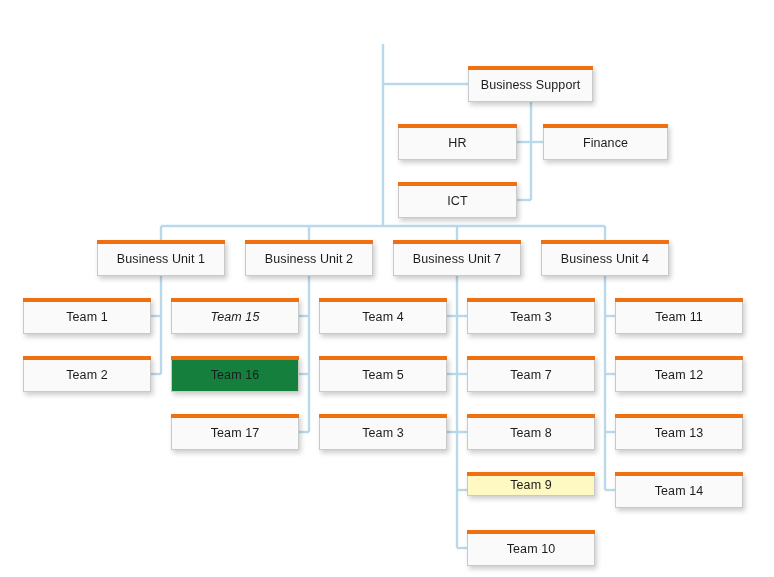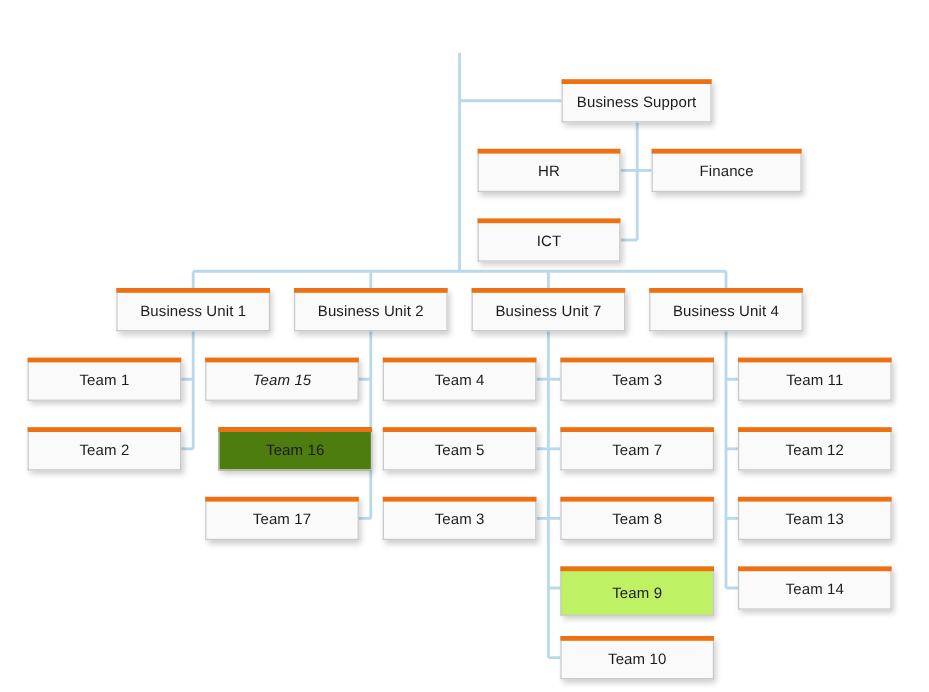--- a/index.html
+++ b/index.html
@@ -143,21 +143,21 @@
   </div>
   <div class="node" style="left: 23px; top: 356px; width: 128px; height: 36px; background: rgb(250, 250, 250); border-color: rgb(201, 201, 201);">
     <span class="accent" style="background: rgb(239, 112, 16);"></span>
     <span class="node-label">Team 2</span>
   </div>
 
   <div class="node" style="left: 171px; top: 298px; width: 128px; height: 36px; background: rgb(250, 250, 250); border-color: rgb(201, 201, 201); font-style: italic;">
     <span class="accent" style="background: rgb(239, 112, 16);"></span>
     <span class="node-label">Team 15</span>
   </div>
-  <div class="node" style="left: 182px; top: 356px; width: 128px; height: 36px; background: #4d7c0f; border-color: rgb(201, 201, 201);">
+  <div class="node" style="left: 171px; top: 356px; width: 128px; height: 36px; background: #15803d; border-color: rgb(201, 201, 201);">
     <span class="accent" style="background: rgb(239, 112, 16);"></span>
     <span class="node-label">Team 16</span>
   </div>
   <div class="node" style="left: 171px; top: 414px; width: 128px; height: 36px; background: rgb(250, 250, 250); border-color: rgb(201, 201, 201);">
     <span class="accent" style="background: rgb(239, 112, 16);"></span>
     <span class="node-label">Team 17</span>
   </div>
 
   <div class="node" style="left: 319px; top: 298px; width: 128px; height: 36px; background: rgb(250, 250, 250); border-color: rgb(201, 201, 201);">
     <span class="accent" style="background: rgb(239, 112, 16);"></span>
@@ -177,21 +177,21 @@
     <span class="node-label">Team 3</span>
   </div>
   <div class="node" style="left: 467px; top: 356px; width: 128px; height: 36px; background: rgb(250, 250, 250); border-color: rgb(201, 201, 201);">
     <span class="accent" style="background: rgb(239, 112, 16);"></span>
     <span class="node-label">Team 7</span>
   </div>
   <div class="node" style="left: 467px; top: 414px; width: 128px; height: 36px; background: rgb(250, 250, 250); border-color: rgb(201, 201, 201);">
     <span class="accent" style="background: rgb(239, 112, 16);"></span>
     <span class="node-label">Team 8</span>
   </div>
-  <div class="node" style="left: 467px; top: 472px; width: 128px; height: 41px; background: #bef264; border-color: rgb(201, 201, 201);">
+  <div class="node" style="left: 467px; top: 472px; width: 128px; height: 24px; background: #fef9c3; border-color: rgb(201, 201, 201);">
     <span class="accent" style="background: rgb(239, 112, 16);"></span>
     <span class="node-label">Team 9</span>
   </div>
   <div class="node" style="left: 467px; top: 530px; width: 128px; height: 36px; background: rgb(250, 250, 250); border-color: rgb(201, 201, 201);">
     <span class="accent" style="background: rgb(239, 112, 16);"></span>
     <span class="node-label">Team 10</span>
   </div>
 
   <div class="node" style="left: 615px; top: 298px; width: 128px; height: 36px; background: rgb(250, 250, 250); border-color: rgb(201, 201, 201);">
     <span class="accent" style="background: rgb(239, 112, 16);"></span>

